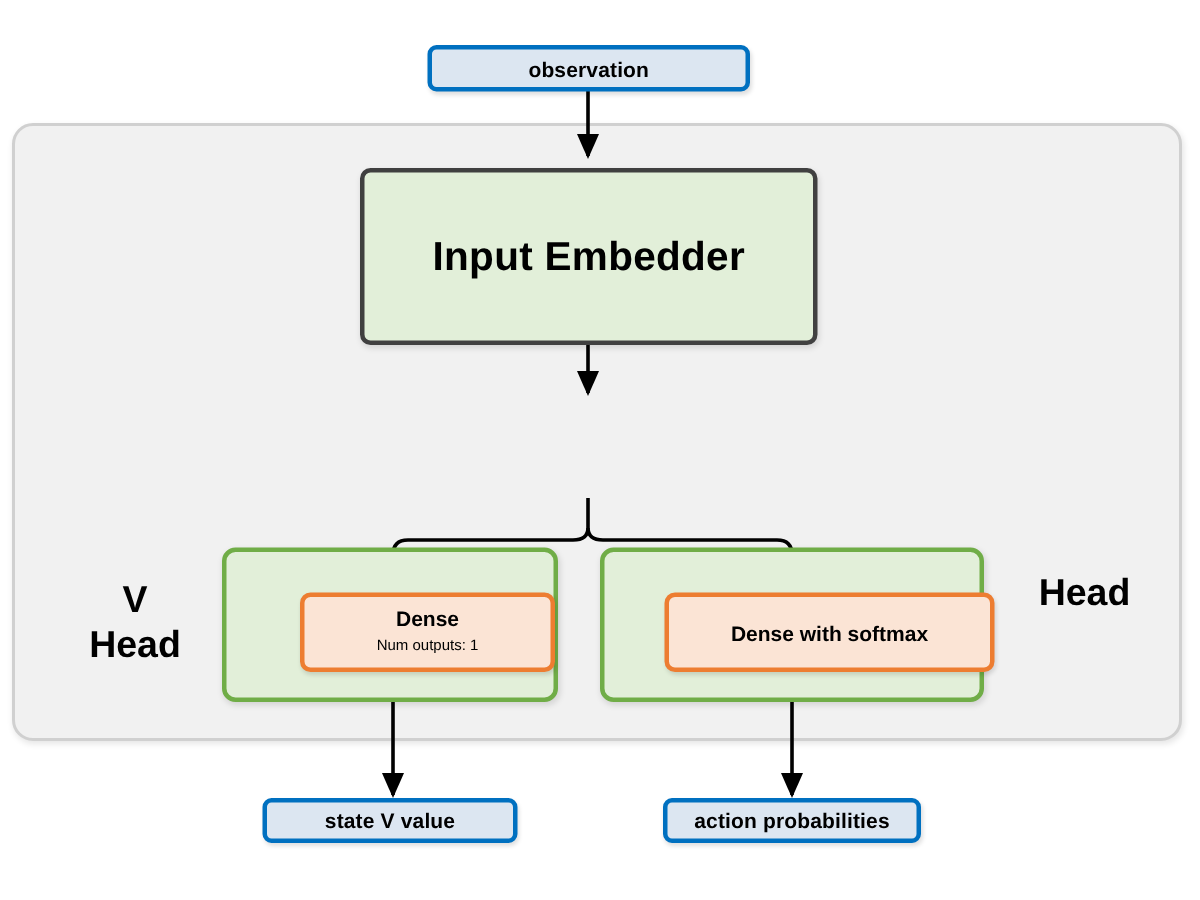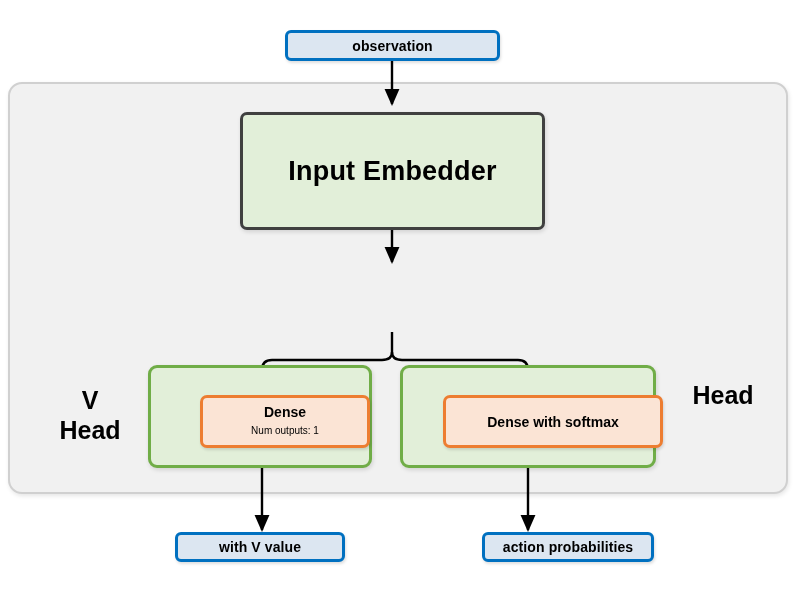--- a/index.html
+++ b/index.html
@@ -176,20 +176,20 @@
   <div class="head-label" style="left:36px; top:385px; width:108px;">
     <div>V</div>
     <div>Head</div>
   </div>
 
   <div class="head-label" style="left:662px; top:380px; width:122px;">
     <div>Head</div>
   </div>
 
   <div class="node io-box" style="left:175px; top:532px; width:170px; height:30px;">
-    <span>with V value</span>
+    <span>state V value</span>
   </div>
 
-  <div class="node io-box" style="left:442px; top:532px; width:172px; height:30px;margin-left:40px;">
+  <div class="node io-box" style="left:442px; top:532px; width:172px; height:30px;">
     <span>action probabilities</span>
   </div>
 
 </div>
 
 </body></html>

